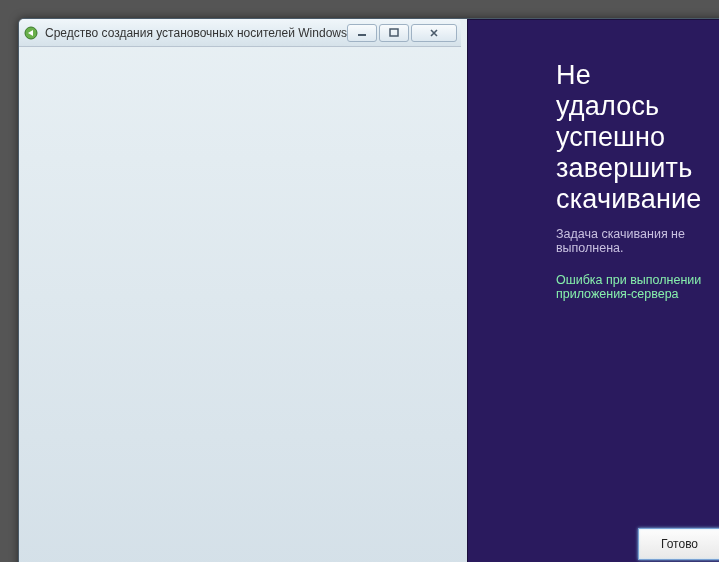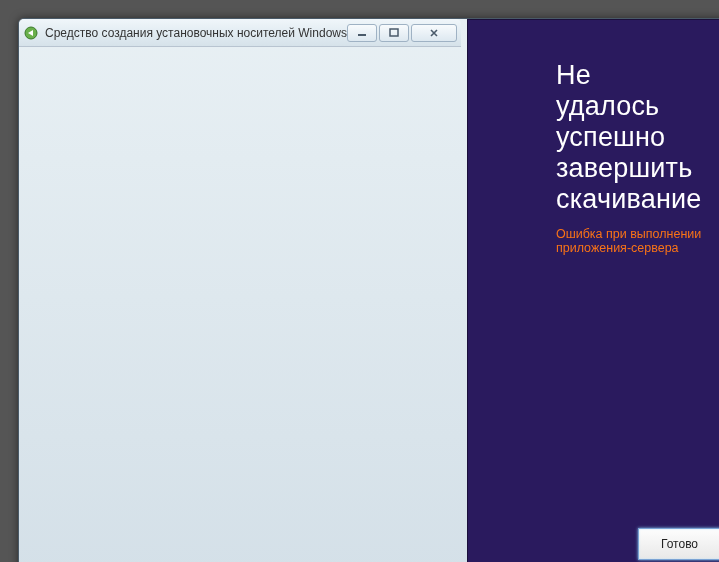--- a/index.html
+++ b/index.html
@@ -91,21 +91,21 @@
       margin-bottom: 12px;
       letter-spacing: 0.2px;
     }
     .subtext {
       font-size: 12.5px;
       color: #c8c0e0;
       margin-bottom: 18px;
     }
     .errortext {
       font-size: 12.5px;
-      color: #f97316;
+      color: #86efac;
     }
     .footer {
       height: 48px;
       display: flex;
       align-items: center;
       justify-content: flex-end;
       padding: 0 20px;
     }
     .dialog-btn {
       min-width: 84px;
@@ -147,19 +147,20 @@
         <svg width="12" height="10" viewBox="0 0 12 10">
             <path d="M3 2 L9 8 M9 2 L3 8" stroke="#4a5a6a" stroke-width="1.6" fill="none"></path>
           </svg>
       </div>
     </div>
   </div>
 
   <div class="content-frame">
     <div class="content-body">
       <h1 class="heading">Не удалось успешно завершить скачивание</h1>
+      <p class="subtext">Задача скачивания не выполнена.</p>
       <p class="errortext">Ошибка при выполнении приложения-сервера</p>
     </div>
     <div class="footer">
       <button class="dialog-btn">Готово</button>
     </div>
   </div>
 </div>
 
 </body></html>

